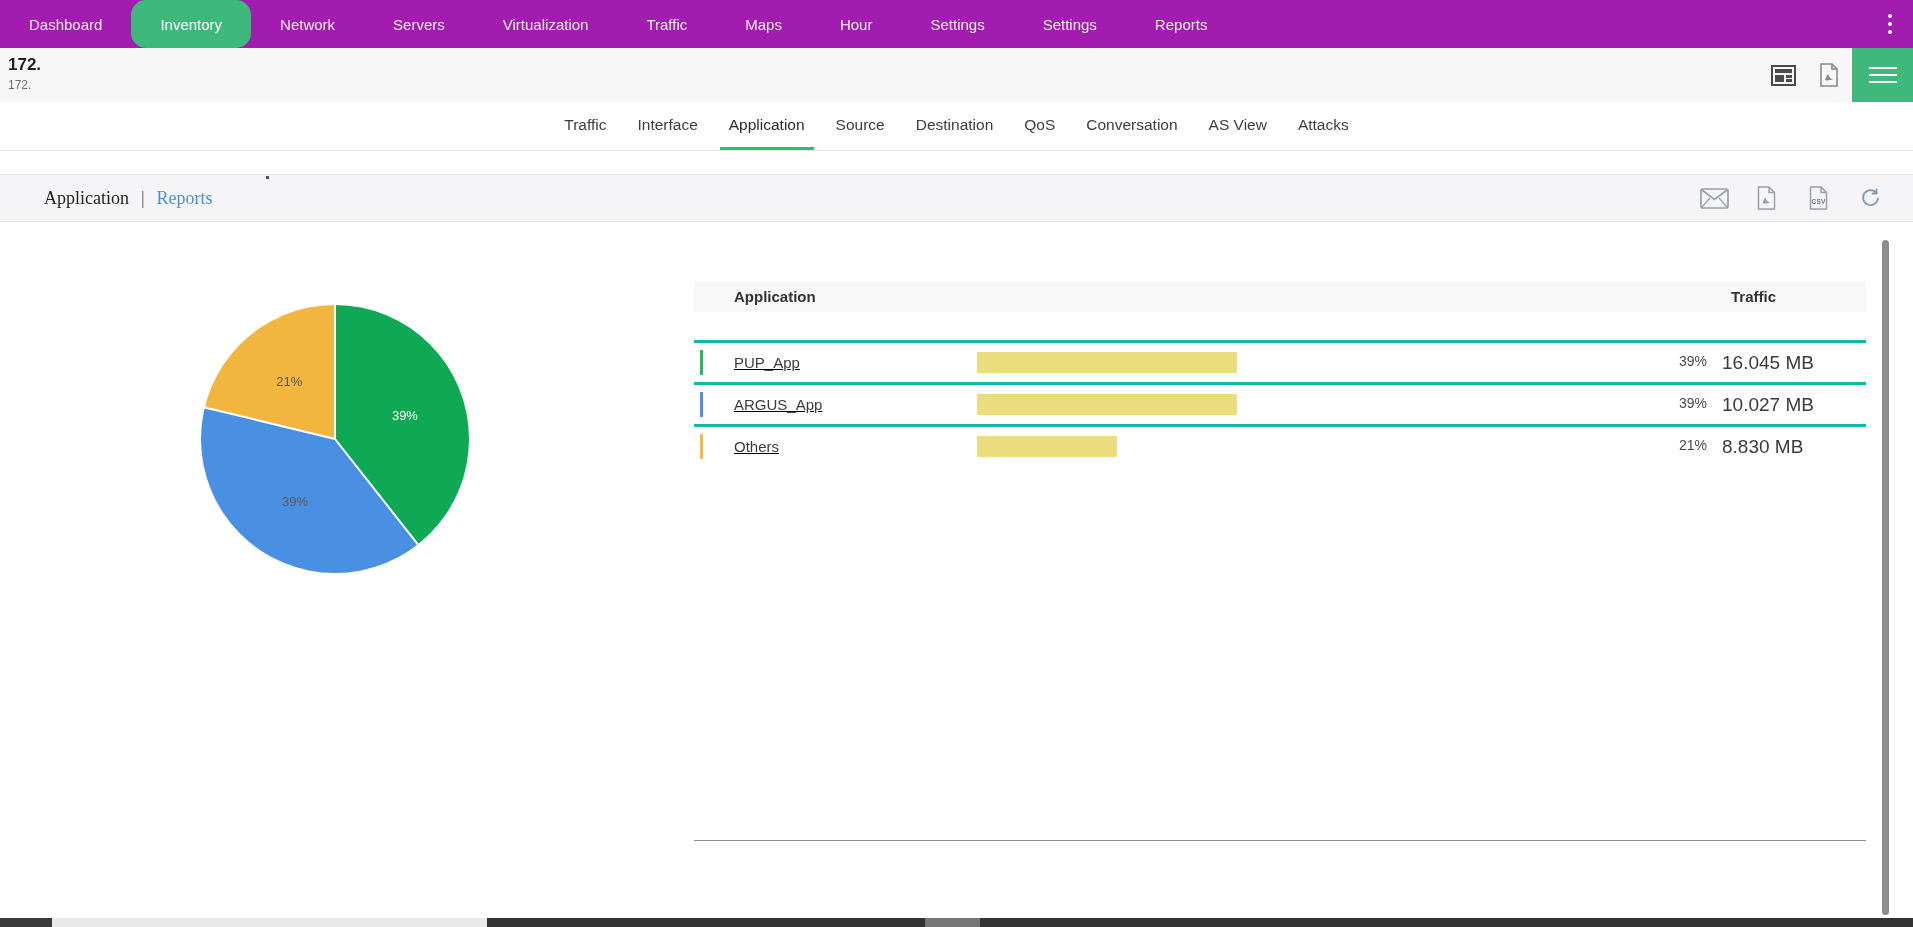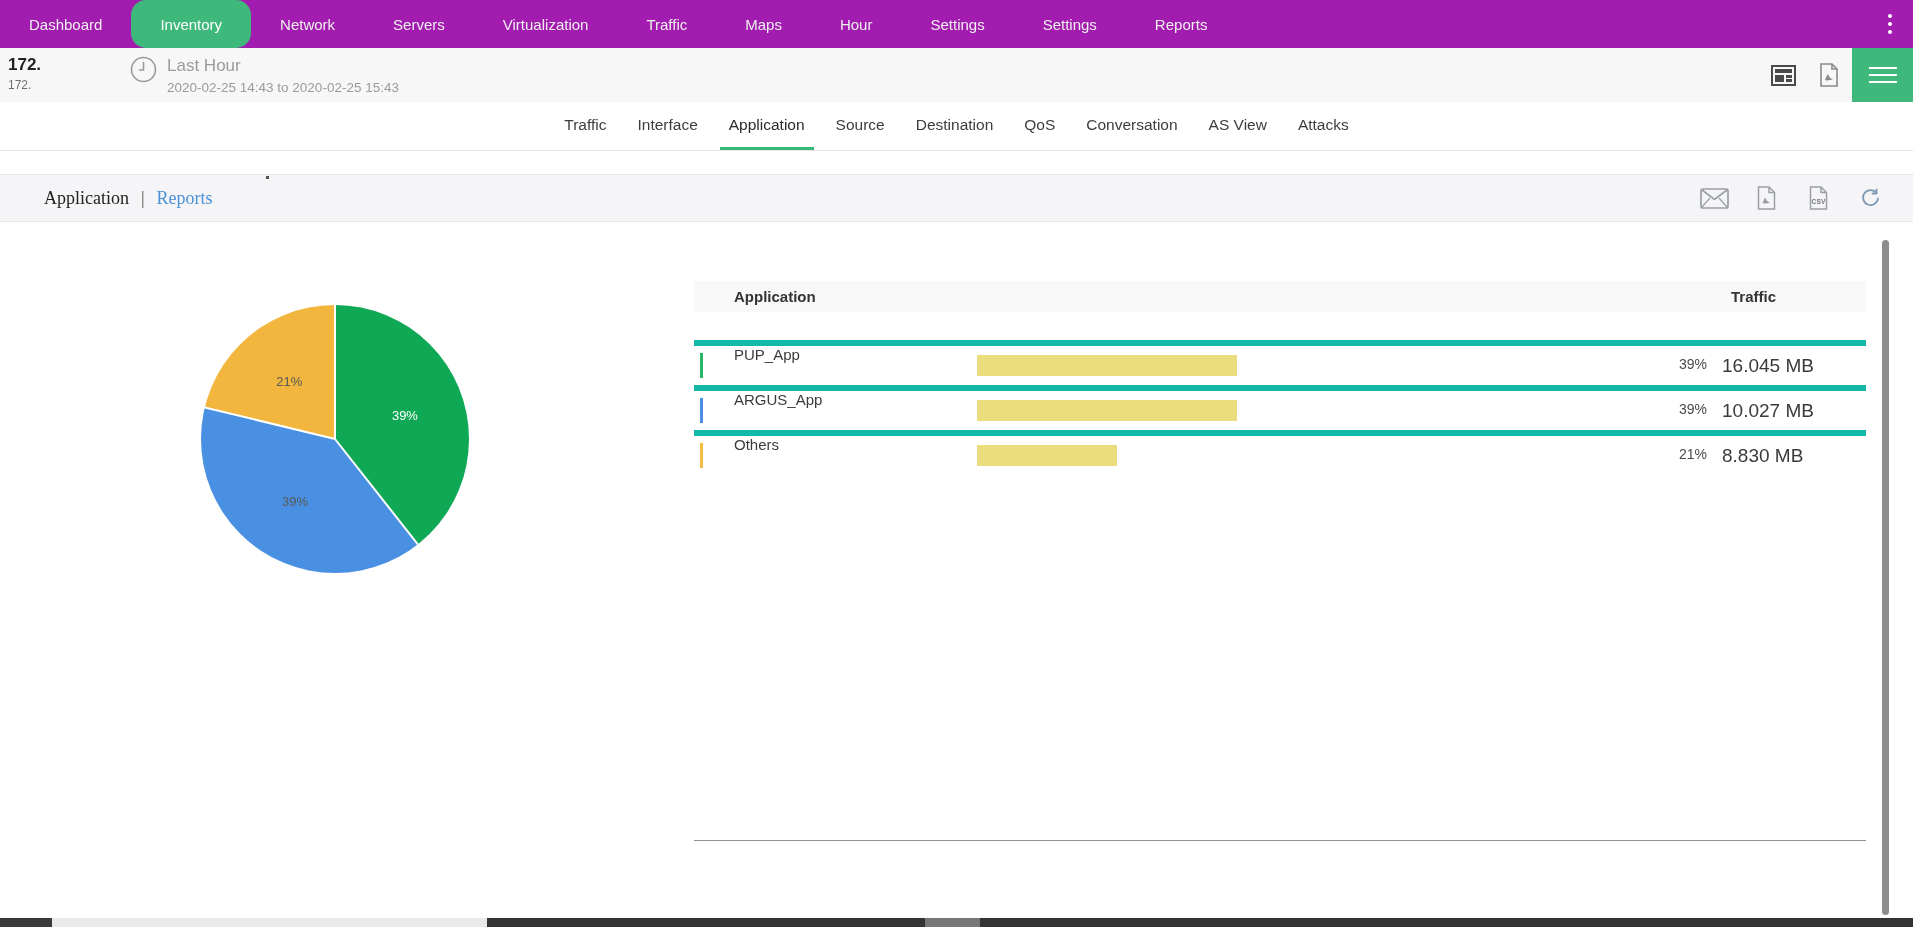--- a/index.html
+++ b/index.html
@@ -41,21 +41,21 @@
   .tact{display:flex;justify-content:center;align-items:center;cursor:pointer;width:30px;}
   .stray-dot{position:absolute;left:266px;top:176px;width:3px;height:3px;background:#555;}
   
   .pie{position:absolute;left:201px;top:305px;width:268px;height:268px;border-radius:50%;}
   .pie .sep{position:absolute;left:calc(50% - 1px);top:calc(50% - 134px);width:2px;height:134px;background:#fff;transform-origin:50% 100%;}
   .pie .slice-label{position:absolute;font-size:13px;transform:translate(-50%,-50%);}
   
   .data-table{position:absolute;left:694px;top:281px;width:1172px;}
   .table-header{height:31px;background:#f8f8f8;display:flex;align-items:center;justify-content:space-between;padding:0 90px 0 40px;font-size:15px;font-weight:bold;color:#333;}
   .rows{margin-top:28px;}
-  .t-row{position:relative;height:39px;border-top:6px solid #14b8a6;display:flex;align-items:flex-start;}
+  .t-row{position:relative;height:39px;border-top:3px solid #14b8a6;display:flex;align-items:center;text-decoration:underline;}
   .tick{position:absolute;left:6px;top:7px;width:3px;height:25px;}
   .app-label{margin-left:40px;font-size:15px;color:#3b3b3b;}
   .bar{position:absolute;left:283px;top:9px;height:21px;}
   .pct{position:absolute;left:913px;top:0;width:100px;height:39px;line-height:37px;text-align:right;font-size:14px;color:#4a4a4a;}
   .traffic-val{position:absolute;left:1028px;top:0;height:39px;line-height:39px;font-size:19px;color:#3a3a3a;}
   .table-bottom-line{position:absolute;left:694px;top:840px;width:1172px;height:1px;background:#909090;}
   
   .v-scrollbar{position:absolute;left:1882px;top:240px;width:7px;height:675px;background:#8d8d8d;border-radius:4px;cursor:pointer;}
   .bottom-bar{position:absolute;left:0;bottom:0;width:1913px;height:9px;background:#333;}
   .bb-seg{position:absolute;top:0;height:9px;}
@@ -82,32 +82,20 @@
     <i></i>
       <i></i>
       <i></i>
   </div>
 </div>
 
 <div class="header-bar">
   <div class="title-block">
     <div class="hdr-title">172.</div>
     <div class="hdr-subtitle">172.</div>
-  </div>
-  <div class="time-filter">
-    <span>
-      <svg width="27" height="27" viewBox="0 0 27 27">
-        <circle cx="13.5" cy="13.5" r="12" fill="none" stroke="#9b9b9b" stroke-width="1.6"></circle>
-        <path d="M13.5 6.5 L13.5 14 L9.5 14" fill="none" stroke="#9b9b9b" stroke-width="1.6" stroke-linecap="round"></path>
-      </svg>
-    </span>
-    <span class="time-texts">
-      <span class="time-label">Last Hour</span>
-      <span class="time-range">2020-02-25 14:43 to 2020-02-25 15:43</span>
-    </span>
   </div>
   <div class="header-actions">
     <div class="hact">
       <span>
         <svg width="25" height="21" viewBox="0 0 25 21">
           <rect x="1" y="1" width="23" height="19" fill="none" stroke="#4a4a4a" stroke-width="2"></rect>
           <rect x="4" y="4" width="17" height="4" fill="#4a4a4a"></rect>
           <rect x="4" y="10" width="9" height="7" fill="#4a4a4a"></rect>
           <rect x="15" y="10" width="6" height="3" fill="#4a4a4a"></rect>
           <rect x="15" y="14" width="6" height="3" fill="#4a4a4a"></rect>

